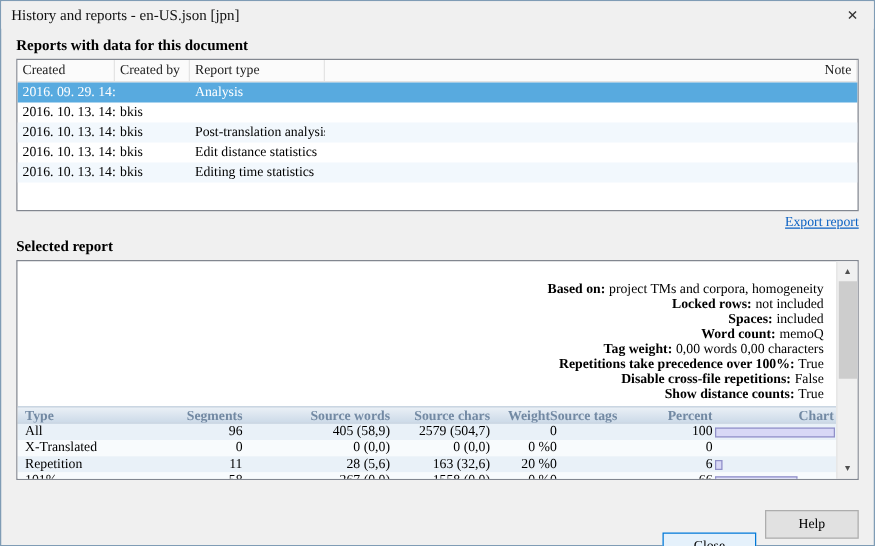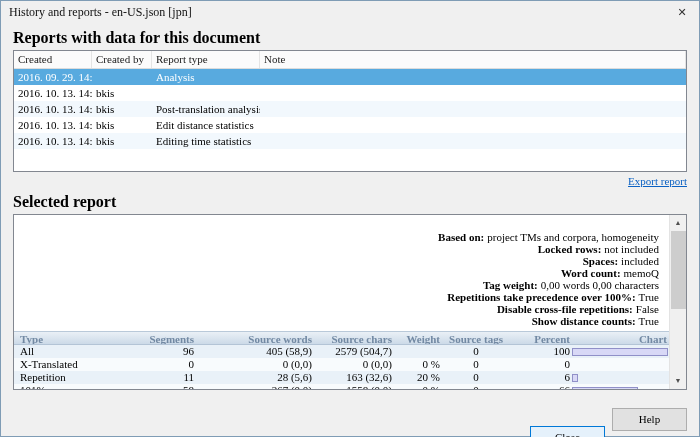--- a/index.html
+++ b/index.html
@@ -13,31 +13,31 @@
   .title { padding-left: 8px; font-size: 12px; color: #111; }
   .close-btn { margin-left: auto; width: 34px; height: 22px; display: flex; align-items: center; justify-content: center; font-size: 11px; color: #333; cursor: default; }
 
   
   .tabstrip { flex: 0 0 auto; display: flex; align-items: flex-end; padding: 5px 0 0 9px; height: 24px; }
   .tab { padding: 3px 7px 3px; color: #000; position: relative; }
   .tab.active { background: #fbfbfb; border: 1px solid #919b a3; border: 1px solid #8f9ba5; }
 
   
   .content { flex: 1 1 auto; padding: 2px 12px 0; overflow: hidden; }
-  .section-heading { font-size: 16px; font-weight: bold; margin: 4px 0 3px; }
+  .section-heading { font-size: 12px; font-weight: bold; margin: 4px 0 3px; }
 
   
   .listview { border: 1px solid #828790; background: #fff; height: 122px; overflow: hidden; }
   .lv-header { display: flex; height: 18px; background: #fbfbfb; border-bottom: 1px solid #dcdcdc; }
   .lv-hcell { padding: 2px 4px; border-right: 1px solid #e4e4e4; color: #222; white-space: nowrap; overflow: hidden; }
   .lv-row { display: flex; height: 16px; line-height: 16px; }
   .lv-row.alt { background: #f2f8fd; }
   .lv-row.selected { background: #58aadf; color: #fff; }
   .lv-cell { padding: 0 4px; white-space: nowrap; overflow: hidden; }
-  .c1 { width: 78px; } .c2 { width: 60px; } .c3 { width: 108px; } .c4 { flex: 1; }
+  .c1 { width: 78px; } .c2 { width: 60px; } .c3 { width: 108px; } .c4 { flex: 1; text-align: right; }
 
   .export-row { text-align: right; margin-top: 3px; height: 14px; }
   .export-link { color: #0b61c3; text-decoration: underline; cursor: pointer; }
 
   
   .report-panel { position: relative; border: 1px solid #828790; background: #fff; height: 176px; overflow: hidden; margin-top: 2px; }
   .panel-inner { position: absolute; left: 0; top: 0; right: 17px; bottom: 0; padding-top: 16px; overflow: hidden; }
 
   .set-line { text-align: right; padding-right: 10px; line-height: 12px; white-space: nowrap; }
   .set-label { font-weight: bold; margin-right: 3px; }
@@ -46,21 +46,21 @@
   .st-header { display: flex; height: 14px; line-height: 14px; background: linear-gradient(#eaf0f6, #ccdae8); border-top: 1px solid #b9c9d9; border-bottom: 1px solid #b3c4d6; color: #7289a3; font-weight: bold; }
   .st-row { display: flex; height: 13px; line-height: 13px; }
   .st-row.even { background: #e9f1f8; }
   .st-row.odd { background: #f8fbfd; }
   .sc { white-space: nowrap; overflow: hidden; }
   .sc-type  { width: 118px; text-align: left; padding-left: 6px; }
   .sc-seg   { width: 62px;  text-align: right; }
   .sc-words { width: 118px; text-align: right; }
   .sc-chars { width: 80px;  text-align: right; }
   .sc-wt    { width: 48px;  text-align: right; }
-  .sc-tags  { width: 72px;  text-align: center; }
+  .sc-tags  { width: 72px;  text-align: left; }
   .sc-pct   { width: 58px;  text-align: right; }
   .sc-chart { flex: 1; display: flex; align-items: center; padding: 0 1px 0 2px; }
   .st-header .sc-chart { display: block; text-align: right; padding-right: 2px; }
   .bar { height: 8px; background: #d8d8f6; border: 1px solid #9090c8; }
 
   
   .scrollbar { position: absolute; right: 0; top: 0; bottom: 0; width: 17px; background: #f0f0f0; border-left: 1px solid #e3e3e3; }
   .sb-btn { height: 16px; display: flex; align-items: center; justify-content: center; font-size: 7px; color: #505050; }
   .sb-btn.down { position: absolute; bottom: 0; left: 0; right: 0; }
   .sb-thumb { position: absolute; top: 16px; left: 1px; width: 15px; height: 78px; background: #cdcdcd; }

